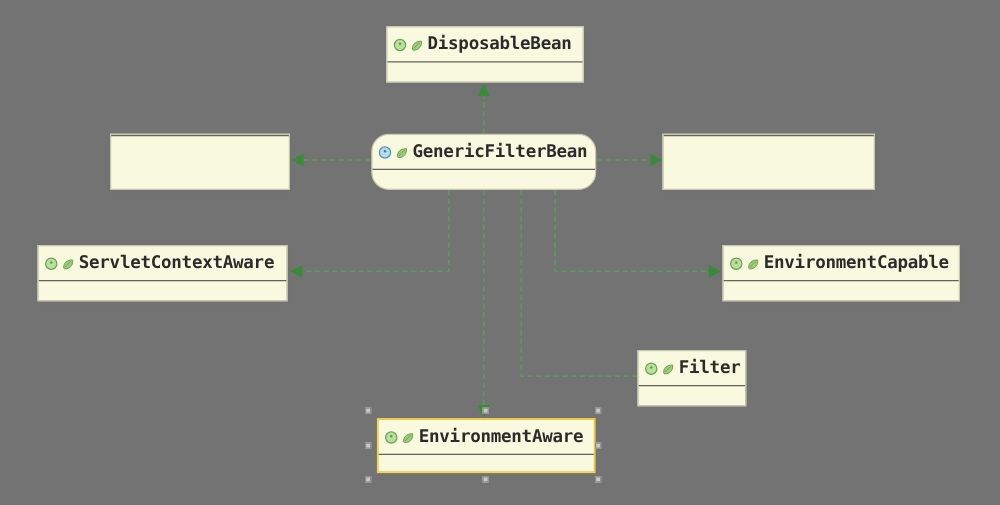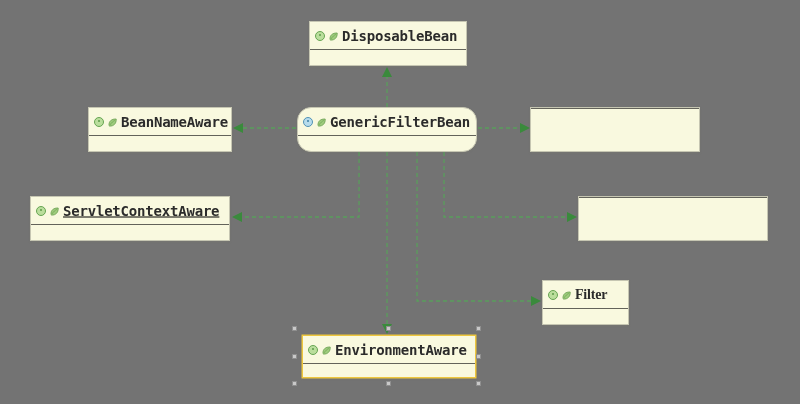--- a/index.html
+++ b/index.html
@@ -74,59 +74,59 @@
           <span class="circle-icon iface"></span>
           <svg class="leaf-icon" width="9" height="9" viewBox="0 0 9 9">
             <path d="M1 7.6 C0.6 3.4 3.4 0.8 8.2 1.0 C8.5 5.6 5.6 8.3 1.6 8.1 Z" fill="#9ecb7c" stroke="#6aa050" stroke-width="0.8"></path>
             <path d="M2.2 6.8 C3.4 4.6 5.2 3.2 6.8 2.4" fill="none" stroke="#6aa050" stroke-width="0.7"></path>
           </svg>
           <span class="label">DisposableBean</span>
         </div>
         <div class="compartment"></div>
       </div>
       <div class="node" style="left: 88px; top: 107px; width: 144px; height: 45px;">
-        <div class="title">
-          <span class="circle-icon iface"></span>
-          <svg class="leaf-icon" width="9" height="9" viewBox="0 0 9 9">
-            <path d="M1 7.6 C0.6 3.4 3.4 0.8 8.2 1.0 C8.5 5.6 5.6 8.3 1.6 8.1 Z" fill="#9ecb7c" stroke="#6aa050" stroke-width="0.8"></path>
-            <path d="M2.2 6.8 C3.4 4.6 5.2 3.2 6.8 2.4" fill="none" stroke="#6aa050" stroke-width="0.7"></path>
-          </svg>
-          <span class="label">BeanNameAware</span>
-        </div>
         <div class="compartment"></div>
       </div>
       <div class="node" style="left: 297px; top: 107px; width: 180px; height: 45px; border-radius: 14px;">
         <div class="title">
           <span class="circle-icon cls"></span>
           <svg class="leaf-icon" width="9" height="9" viewBox="0 0 9 9">
             <path d="M1 7.6 C0.6 3.4 3.4 0.8 8.2 1.0 C8.5 5.6 5.6 8.3 1.6 8.1 Z" fill="#9ecb7c" stroke="#6aa050" stroke-width="0.8"></path>
             <path d="M2.2 6.8 C3.4 4.6 5.2 3.2 6.8 2.4" fill="none" stroke="#6aa050" stroke-width="0.7"></path>
           </svg>
           <span class="label">GenericFilterBean</span>
         </div>
         <div class="compartment"></div>
       </div>
       <div class="node" style="left: 530px; top: 107px; width: 170px; height: 45px;">
         <div class="compartment"></div>
       </div>
-      <div class="node" style="left: 30px; top: 196px; width: 200px; height: 45px; text-decoration: underline;">
+      <div class="node" style="left: 30px; top: 196px; width: 200px; height: 45px;">
         <div class="title">
           <span class="circle-icon iface"></span>
           <svg class="leaf-icon" width="9" height="9" viewBox="0 0 9 9">
             <path d="M1 7.6 C0.6 3.4 3.4 0.8 8.2 1.0 C8.5 5.6 5.6 8.3 1.6 8.1 Z" fill="#9ecb7c" stroke="#6aa050" stroke-width="0.8"></path>
             <path d="M2.2 6.8 C3.4 4.6 5.2 3.2 6.8 2.4" fill="none" stroke="#6aa050" stroke-width="0.7"></path>
           </svg>
           <span class="label">ServletContextAware</span>
         </div>
         <div class="compartment"></div>
       </div>
       <div class="node" style="left: 578px; top: 196px; width: 190px; height: 45px;">
+        <div class="title">
+          <span class="circle-icon iface"></span>
+          <svg class="leaf-icon" width="9" height="9" viewBox="0 0 9 9">
+            <path d="M1 7.6 C0.6 3.4 3.4 0.8 8.2 1.0 C8.5 5.6 5.6 8.3 1.6 8.1 Z" fill="#9ecb7c" stroke="#6aa050" stroke-width="0.8"></path>
+            <path d="M2.2 6.8 C3.4 4.6 5.2 3.2 6.8 2.4" fill="none" stroke="#6aa050" stroke-width="0.7"></path>
+          </svg>
+          <span class="label">EnvironmentCapable</span>
+        </div>
         <div class="compartment"></div>
       </div>
-      <div class="node" style="left: 542px; top: 280px; width: 87px; height: 45px; font-family: Liberation Serif, serif;">
+      <div class="node" style="left: 510px; top: 280px; width: 87px; height: 45px;">
         <div class="title">
           <span class="circle-icon iface"></span>
           <svg class="leaf-icon" width="9" height="9" viewBox="0 0 9 9">
             <path d="M1 7.6 C0.6 3.4 3.4 0.8 8.2 1.0 C8.5 5.6 5.6 8.3 1.6 8.1 Z" fill="#9ecb7c" stroke="#6aa050" stroke-width="0.8"></path>
             <path d="M2.2 6.8 C3.4 4.6 5.2 3.2 6.8 2.4" fill="none" stroke="#6aa050" stroke-width="0.7"></path>
           </svg>
           <span class="label">Filter</span>
         </div>
         <div class="compartment"></div>
       </div>

